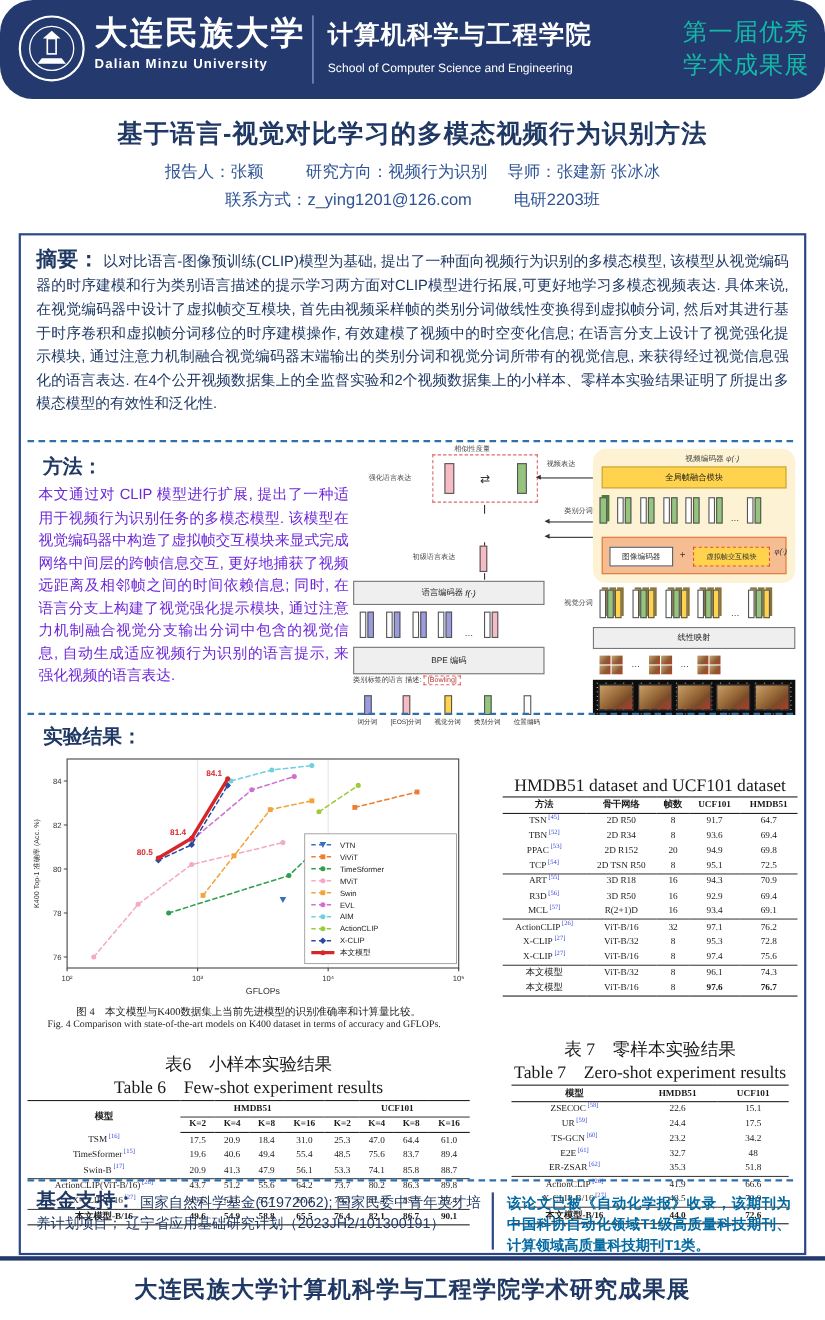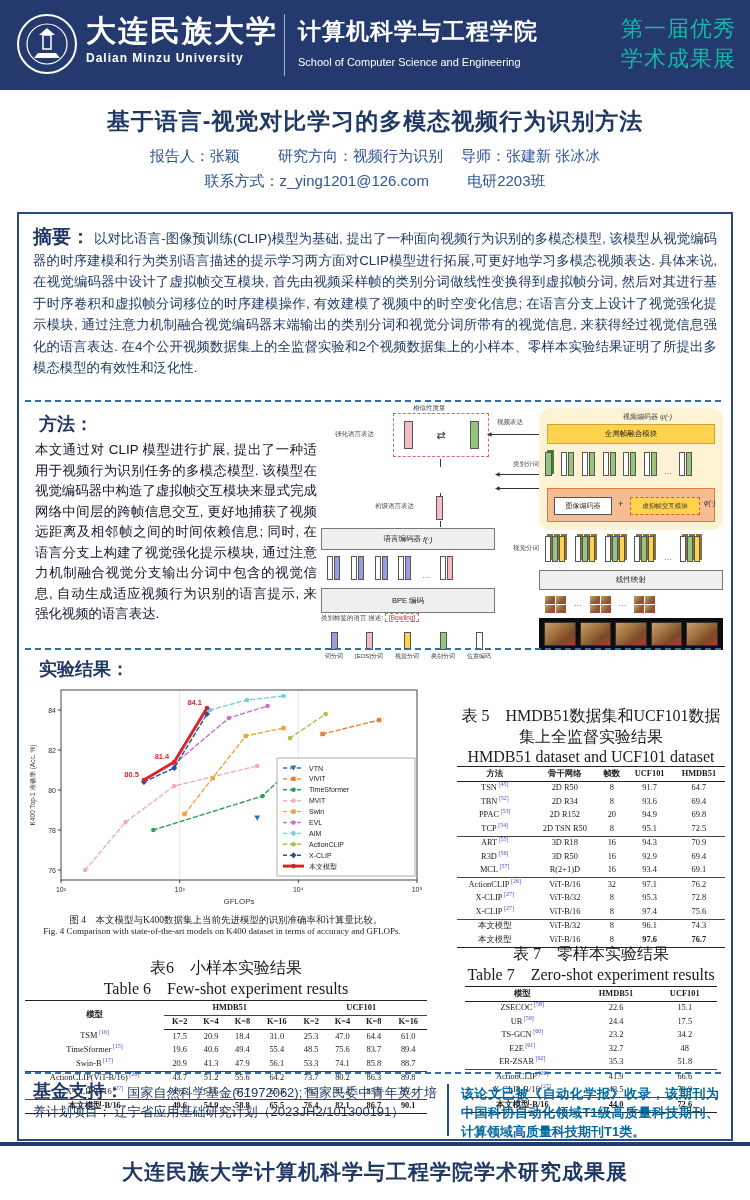--- a/index.html
+++ b/index.html
@@ -1,20 +1,20 @@
 <!DOCTYPE html>
 <html><head>
 <meta charset="utf-8">
 <style>
   html,body{margin:0;padding:0;background:#fff;width:750px;height:1200px;overflow:hidden;
     font-family:"Liberation Sans",sans-serif;}
   .poster{position:relative;width:750px;height:1200px;background:#fff;color:#1f3864;}
 
   
-  .hdr{position:absolute;left:0;top:0;width:750px;height:90px;background:#24396e;display:flex;align-items:center;}
+  .hdr{position:absolute;left:0;top:0;width:750px;height:90px;background:#24396e;display:flex;align-items:center;border-radius:30px;}
   .hdr .logo{position:absolute;left:16px;top:13px;width:62px;height:62px;}
   .uni{position:absolute;left:86px;top:14px;color:#fff;}
   .uni-zh{font-family:"Liberation Serif",serif;font-weight:bold;font-size:30px;letter-spacing:2px;line-height:34px;}
   .uni-en{font-size:12px;font-weight:bold;letter-spacing:1px;margin-top:3px;}
   .hdr-vline{position:absolute;left:284px;top:14px;width:1px;height:62px;background:#9fb0d8;}
   .school{position:absolute;left:298px;top:16px;color:#fff;}
   .school-zh{font-size:23px;font-weight:bold;letter-spacing:1px;}
   .school-en{font-size:11px;margin-top:9px;}
   .exh{position:absolute;right:14px;top:14px;color:#14b8a6;font-size:22px;line-height:30px;text-align:right;letter-spacing:1px;}
 
@@ -27,21 +27,21 @@
 
   
   .frame{position:absolute;left:17px;top:212px;width:712px;height:925px;border:2px solid #2a4787;background:#fff;}
   .dashsep{position:absolute;left:6px;width:696px;border-top:2.5px dashed #2f6fad;}
   .seclabel{font-weight:bold;font-size:18px;color:#1f3864;}
 
   .abstract{position:absolute;left:14px;top:12px;width:684px;font-size:13.4px;line-height:21.5px;text-align:justify;color:#1f3864;}
   .abstract .seclabel{font-size:19px;}
 
   .method-label{position:absolute;left:20px;top:198px;}
-  .method-text{position:absolute;left:16px;top:226px;width:282px;font-size:13.4px;line-height:20.5px;text-align:justify;color:#0f172a;}
+  .method-text{position:absolute;left:16px;top:226px;width:282px;font-size:13.4px;line-height:20.5px;text-align:justify;color:#6d28d9;}
 
   
   .diagram{position:absolute;left:298px;top:190px;width:408px;height:252px;font-size:6.5px;color:#333;}
   .diagram .abs{position:absolute;}
   .dbox{position:absolute;box-sizing:border-box;display:flex;align-items:center;justify-content:center;text-align:center;}
   .redash{border:1.3px dashed #e06666;}
   .bluebox{background:#b9e0ef;border:1.3px dashed #e06666;font-size:8px;color:#1a1a1a;}
   .graybox{background:#efefef;border:1px solid #777;font-size:7.5px;color:#1a1a1a;}
   .yellowbox{background:#ffd34d;border:1px solid #c9a43a;font-size:7.5px;color:#1a1a1a;}
   .orangebox{background:#f6bd93;border:1px solid #e07b39;}
@@ -536,21 +536,20 @@
               <td style="font-weight: bold;">76.4</td>
               <td style="font-weight: bold;">82.1</td>
               <td style="font-weight: bold;">86.7</td>
               <td style="font-weight: bold;">90.1</td>
             </tr>
           </tbody>
         </table>
     </div>
 
     <div class="t5wrap">
-      <div class="tcap zh">表 5　HMDB51数据集和UCF101数据集上全监督实验结果</div>
       <div class="tcap en">HMDB51 dataset and UCF101 dataset</div>
       <table class="btable" id="table5">
           <thead>
             <tr>
               <th>方法</th>
               <th>骨干网络</th>
               <th>帧数</th>
               <th>UCF101</th>
               <th>HMDB51</th>
             </tr>

